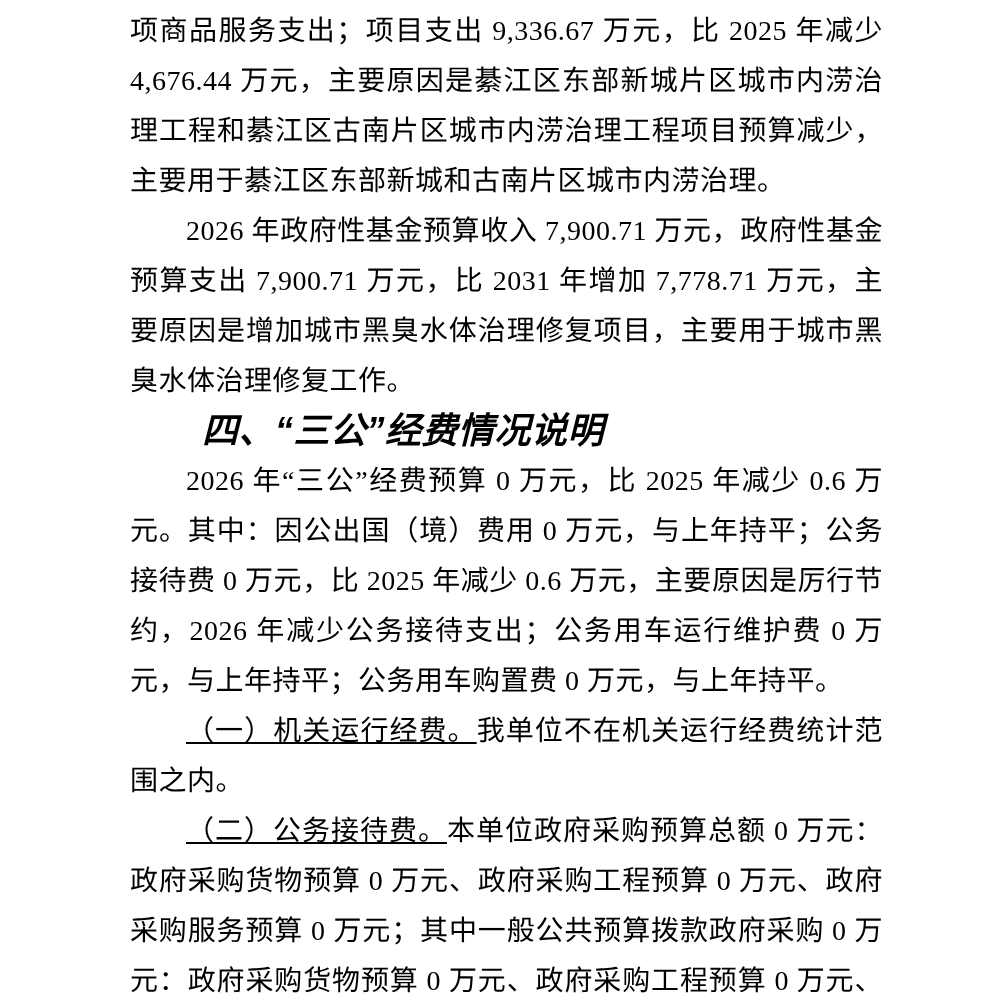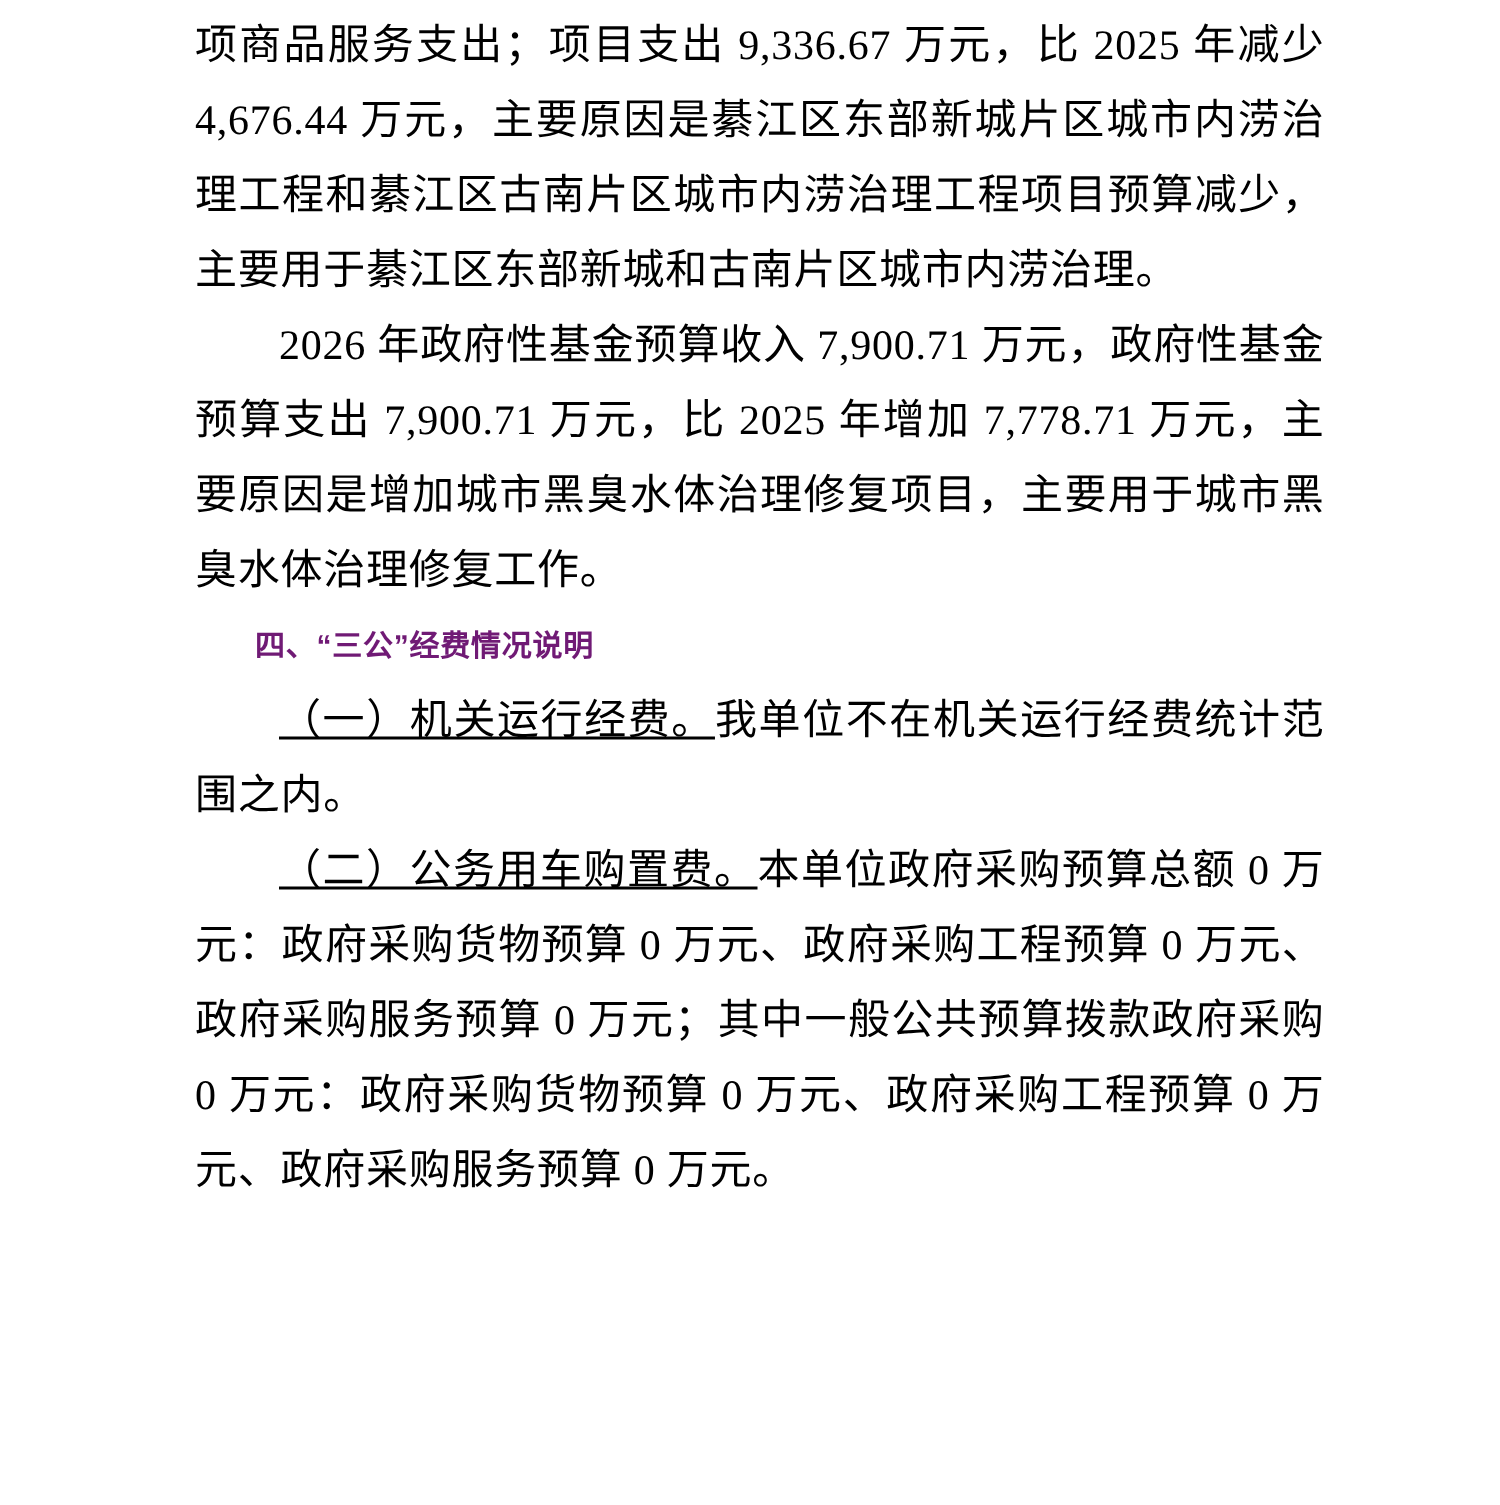--- a/index.html
+++ b/index.html
@@ -28,43 +28,45 @@
     text-align: justify;
     text-justify: inter-ideograph;
     letter-spacing: 0.5px;
   }
   .body-para.indent {
     text-indent: 2em;
   }
   .section-heading {
     margin: 0;
     font-family: "Liberation Sans", "DejaVu Sans", sans-serif;
-    font-size: 20px;
+    font-size: 36px;
     line-height: 50px;
     font-weight: 700;
-    color: #701a75;
+    color: #000000;
     text-indent: 2em;
     letter-spacing: 0.5px;
+    font-style: italic;
   }
   .lead-kaiti {
     
     font-family: "Liberation Serif", "DejaVu Serif", serif;
     text-decoration: underline;
   }
 </style>
 </head>
 <body>
 
 <div class="page">
 
   <p class="body-para">项商品服务支出；项目支出 9,336.67 万元，比 2025 年减少 4,676.44 万元，主要原因是綦江区东部新城片区城市内涝治理工程和綦江区古南片区城市内涝治理工程项目预算减少，主要用于綦江区东部新城和古南片区城市内涝治理。</p>
 
-  <p class="body-para indent">2026 年政府性基金预算收入 7,900.71 万元，政府性基金预算支出 7,900.71 万元，比 2025 年增加 7,778.71 万元，主要原因是增加城市黑臭水体治理修复项目，主要用于城市黑臭水体治理修复工作。</p>
+  <p class="body-para indent">2026 年政府性基金预算收入 7,900.71 万元，政府性基金预算支出 7,900.71 万元，比 2031 年增加 7,778.71 万元，主要原因是增加城市黑臭水体治理修复项目，主要用于城市黑臭水体治理修复工作。</p>
 
   <h2 class="section-heading">四、“三公”经费情况说明</h2>
 
+  <p class="body-para indent">2026 年“三公”经费预算 0 万元，比 2025 年减少 0.6 万元。其中：因公出国（境）费用 0 万元，与上年持平；公务接待费 0 万元，比 2025 年减少 0.6 万元，主要原因是厉行节约，2026 年减少公务接待支出；公务用车运行维护费 0 万元，与上年持平；公务用车购置费 0 万元，与上年持平。</p>
 
 
   <p class="body-para indent"><span class="lead-kaiti">（一）机关运行经费。</span><span>我单位不在机关运行经费统计范围之内。</span></p>
 
-  <p class="body-para indent"><span class="lead-kaiti">（二）公务用车购置费。</span><span>本单位政府采购预算总额 0 万元：政府采购货物预算 0 万元、政府采购工程预算 0 万元、政府采购服务预算 0 万元；其中一般公共预算拨款政府采购 0 万元：政府采购货物预算 0 万元、政府采购工程预算 0 万元、政府采购服务预算 0 万元。</span></p>
+  <p class="body-para indent"><span class="lead-kaiti">（二）公务接待费。</span><span>本单位政府采购预算总额 0 万元：政府采购货物预算 0 万元、政府采购工程预算 0 万元、政府采购服务预算 0 万元；其中一般公共预算拨款政府采购 0 万元：政府采购货物预算 0 万元、政府采购工程预算 0 万元、政府采购服务预算 0 万元。</span></p>
 
 </div>
 
 </body></html>

